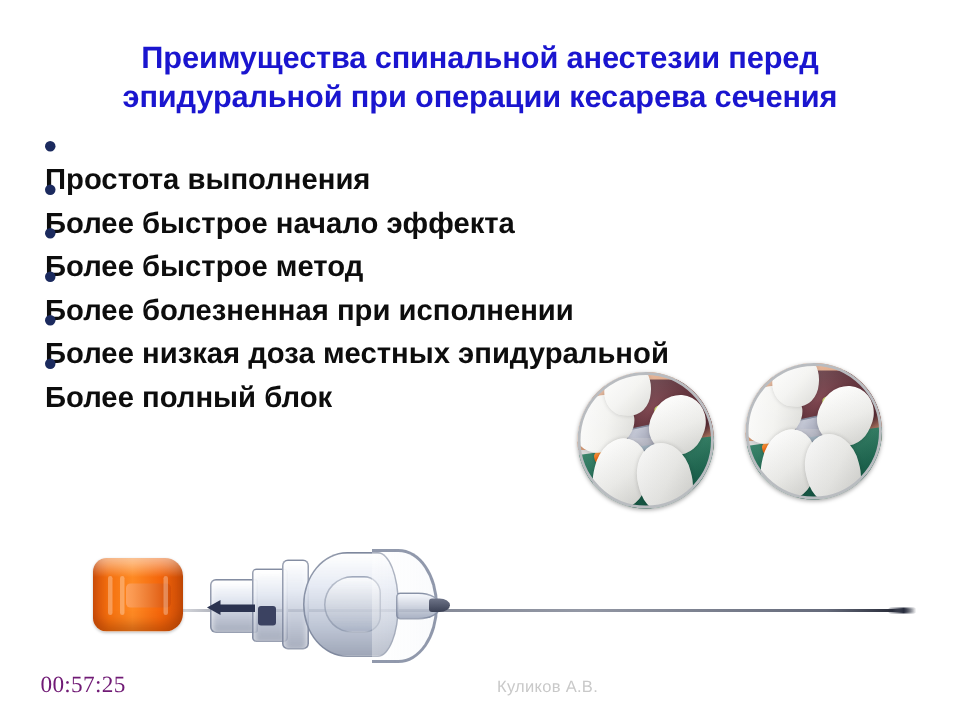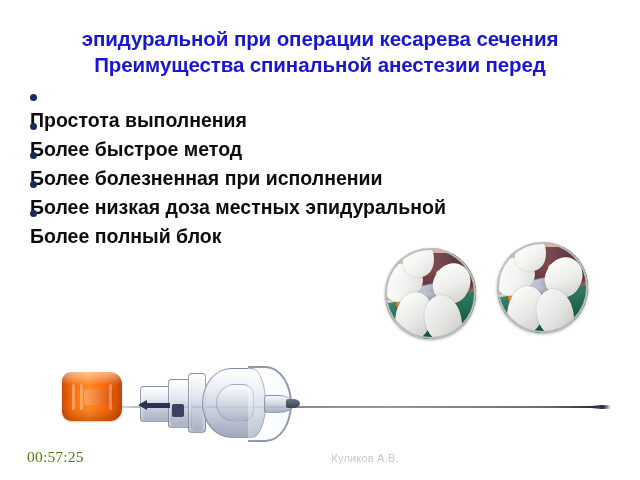--- a/index.html
+++ b/index.html
@@ -293,52 +293,56 @@
     border-radius: 2px;
   }
 
   
   #timestamp {
     position: absolute;
     left: 27px;
     top: 448px;
     font-family: "Liberation Serif", serif;
     font-size: 15.5px;
-    color: #4d7c0f;
+    color: #701a75;
     letter-spacing: 0.2px;
   }
   #watermark {
     position: absolute;
     left: 0;
     top: 452px;
     width: 640px;
     text-align: center;
     font-size: 11px;
     color: #c9c9c9;
     letter-spacing: 0.2px;
     padding-left: 45px;
   }
 </style>
 </head>
 <body>
 
 <div id="slide">
 
   <div class="title">
+    <span class="tline">Преимущества спинальной анестезии перед</span>
     <span class="tline">эпидуральной при операции кесарева сечения</span>
-    <span class="tline">Преимущества спинальной анестезии перед</span>
   </div>
 
   <div class="bullets">
 
     <div class="bullet-row">
       <span class="bullet-dot"></span>
       <span class="bullet-text">Простота выполнения</span>
     </div>
 
+    <div class="bullet-row">
+      <span class="bullet-dot"></span>
+      <span class="bullet-text">Более быстрое начало эффекта</span>
+    </div>
 
     <div class="bullet-row">
       <span class="bullet-dot"></span>
       <span class="bullet-text">Более быстрое метод</span>
     </div>
 
     <div class="bullet-row">
       <span class="bullet-dot"></span>
       <span class="bullet-text">Более болезненная при исполнении</span>
     </div>

